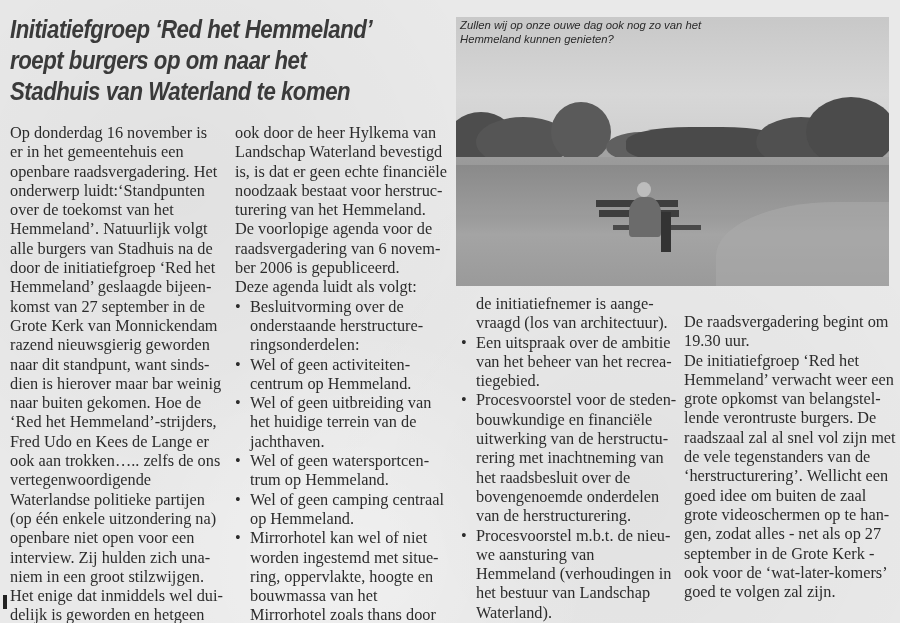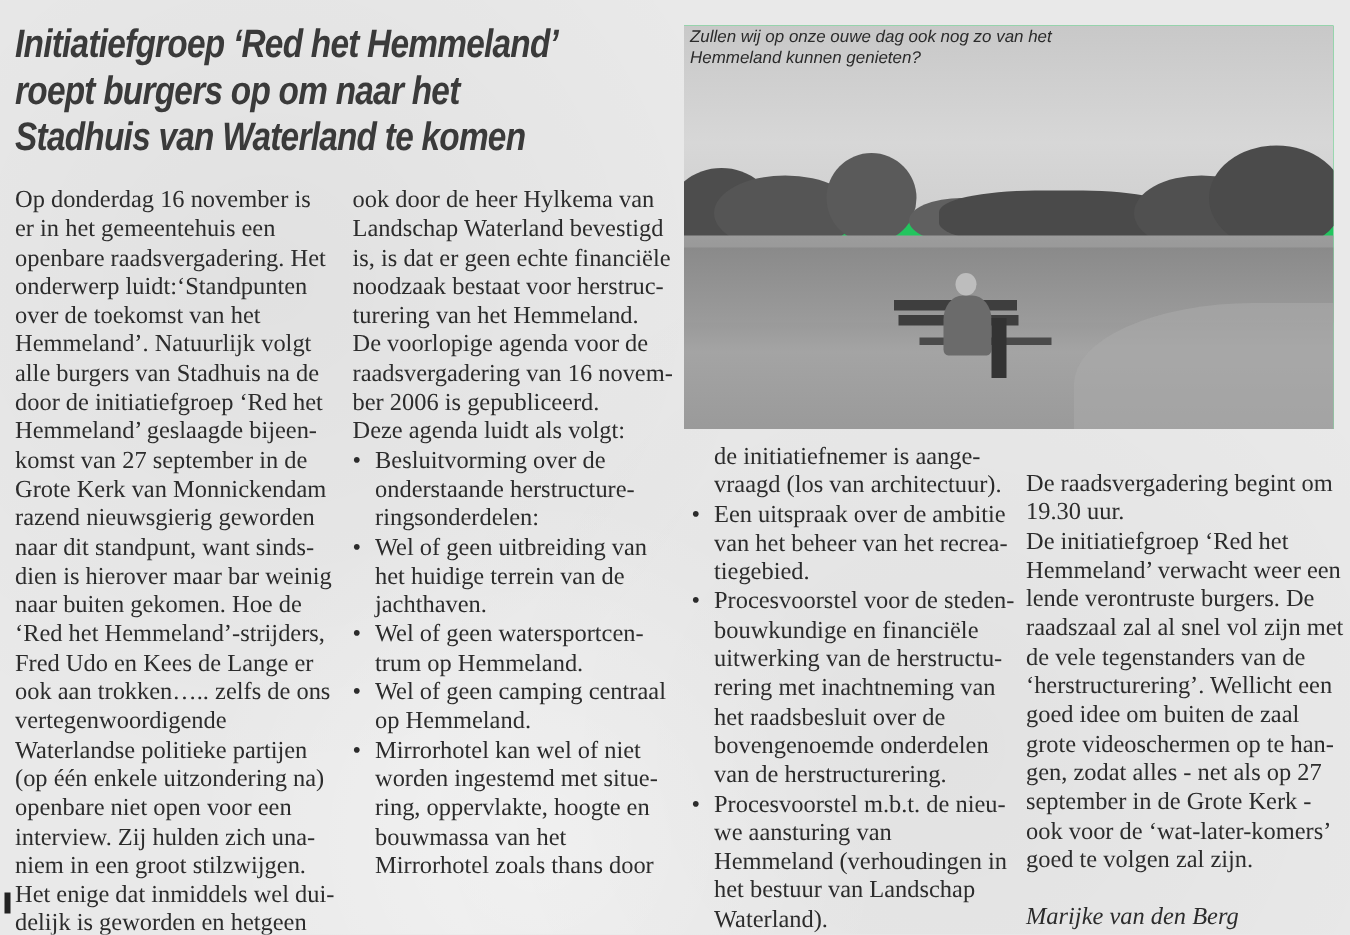--- a/index.html
+++ b/index.html
@@ -28,21 +28,21 @@
   .col .ind { padding-left:15px; }
   .col .bul { position:relative; padding-left:15px; }
   .col .bul::before { content:"•"; position:absolute; left:0; top:0; }
   #col1 { left:10px; top:123px; }
   #col2 { left:235px; top:123px; }
   #col3 { left:461px; top:294px; }
   #col4 { left:684px; top:312px; }
   .sig { font-style:italic; margin-top:19px; }
   .photo {
     position:absolute; left:456px; top:17px; width:433px; height:269px;
-    overflow:hidden; background:#22c55e;
+    overflow:hidden; background:#a3a3a3;
   }
   .photo .sky { position:absolute; left:0; top:0; width:100%; height:130px;
     background:linear-gradient(#c8c8c8,#d7d7d7 60%,#cfcfcf); }
   .photo .field { position:absolute; left:0; top:140px; width:100%; height:129px;
     background:linear-gradient(#9c9c9c,#8f8f8f 30%,#a4a4a4 60%,#9a9a9a); }
   .photo .reeds { position:absolute; left:0; top:148px; width:100%; height:50px;
     background:linear-gradient(#8a8a8a,#9b9b9b); }
   .photo .path { position:absolute; left:260px; top:185px; width:200px; height:90px;
     background:#aaaaaa; border-radius:60% 0 0 0; opacity:0.6; }
   .tree { position:absolute; border-radius:50%; background:#555; }
@@ -121,28 +121,32 @@
     <span class="ln">delijk is geworden en hetgeen</span>
   </div>
 
   <div class="col" id="col2">
     <span class="ln">ook door de heer Hylkema van</span>
     <span class="ln">Landschap Waterland bevestigd</span>
     <span class="ln">is, is dat er geen echte financiële</span>
     <span class="ln">noodzaak bestaat voor herstruc-</span>
     <span class="ln">turering van het Hemmeland.</span>
     <span class="ln">De voorlopige agenda voor de</span>
-    <span class="ln">raadsvergadering van 16 novem-</span>
+    <span class="ln">raadsvergadering van 6 novem-</span>
     <span class="ln">ber 2006 is gepubliceerd.</span>
     <span class="ln">Deze agenda luidt als volgt:</span>
 
     <div>
       <span class="ln bul">Besluitvorming over de</span>
       <span class="ln ind">onderstaande herstructure-</span>
       <span class="ln ind">ringsonderdelen:</span>
+    </div>
+    <div>
+      <span class="ln bul">Wel of geen activiteiten-</span>
+      <span class="ln ind">centrum op Hemmeland.</span>
     </div>
     <div>
       <span class="ln bul">Wel of geen uitbreiding van</span>
       <span class="ln ind">het huidige terrein van de</span>
       <span class="ln ind">jachthaven.</span>
     </div>
     <div>
       <span class="ln bul">Wel of geen watersportcen-</span>
       <span class="ln ind">trum op Hemmeland.</span>
     </div>
@@ -183,20 +187,21 @@
       <span class="ln ind">het bestuur van Landschap</span>
       <span class="ln ind">Waterland).</span>
     </div>
   </div>
 
   <div class="col" id="col4">
     <span class="ln">De raadsvergadering begint om</span>
     <span class="ln">19.30 uur.</span>
     <span class="ln">De initiatiefgroep ‘Red het</span>
     <span class="ln">Hemmeland’ verwacht weer een</span>
+    <span class="ln">grote opkomst van belangstel-</span>
     <span class="ln">lende verontruste burgers. De</span>
     <span class="ln">raadszaal zal al snel vol zijn met</span>
     <span class="ln">de vele tegenstanders van de</span>
     <span class="ln">‘herstructurering’. Wellicht een</span>
     <span class="ln">goed idee om buiten de zaal</span>
     <span class="ln">grote videoschermen op te han-</span>
     <span class="ln">gen, zodat alles - net als op 27</span>
     <span class="ln">september in de Grote Kerk -</span>
     <span class="ln">ook voor de ‘wat-later-komers’</span>
     <span class="ln">goed te volgen zal zijn.</span>

